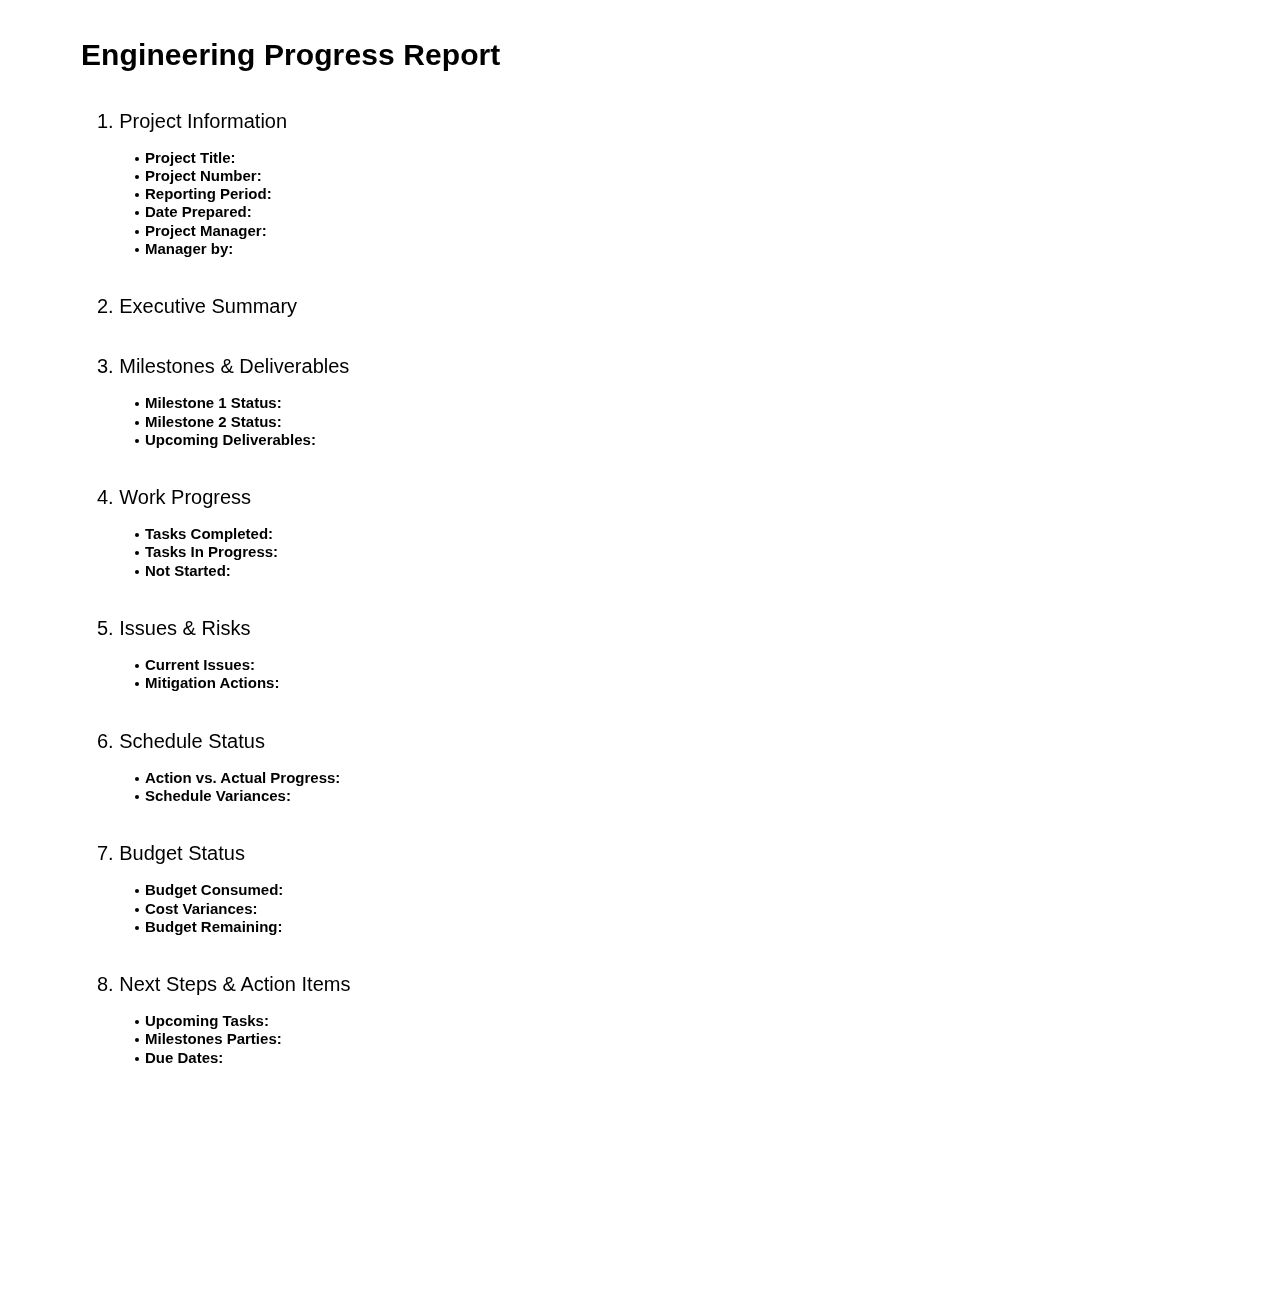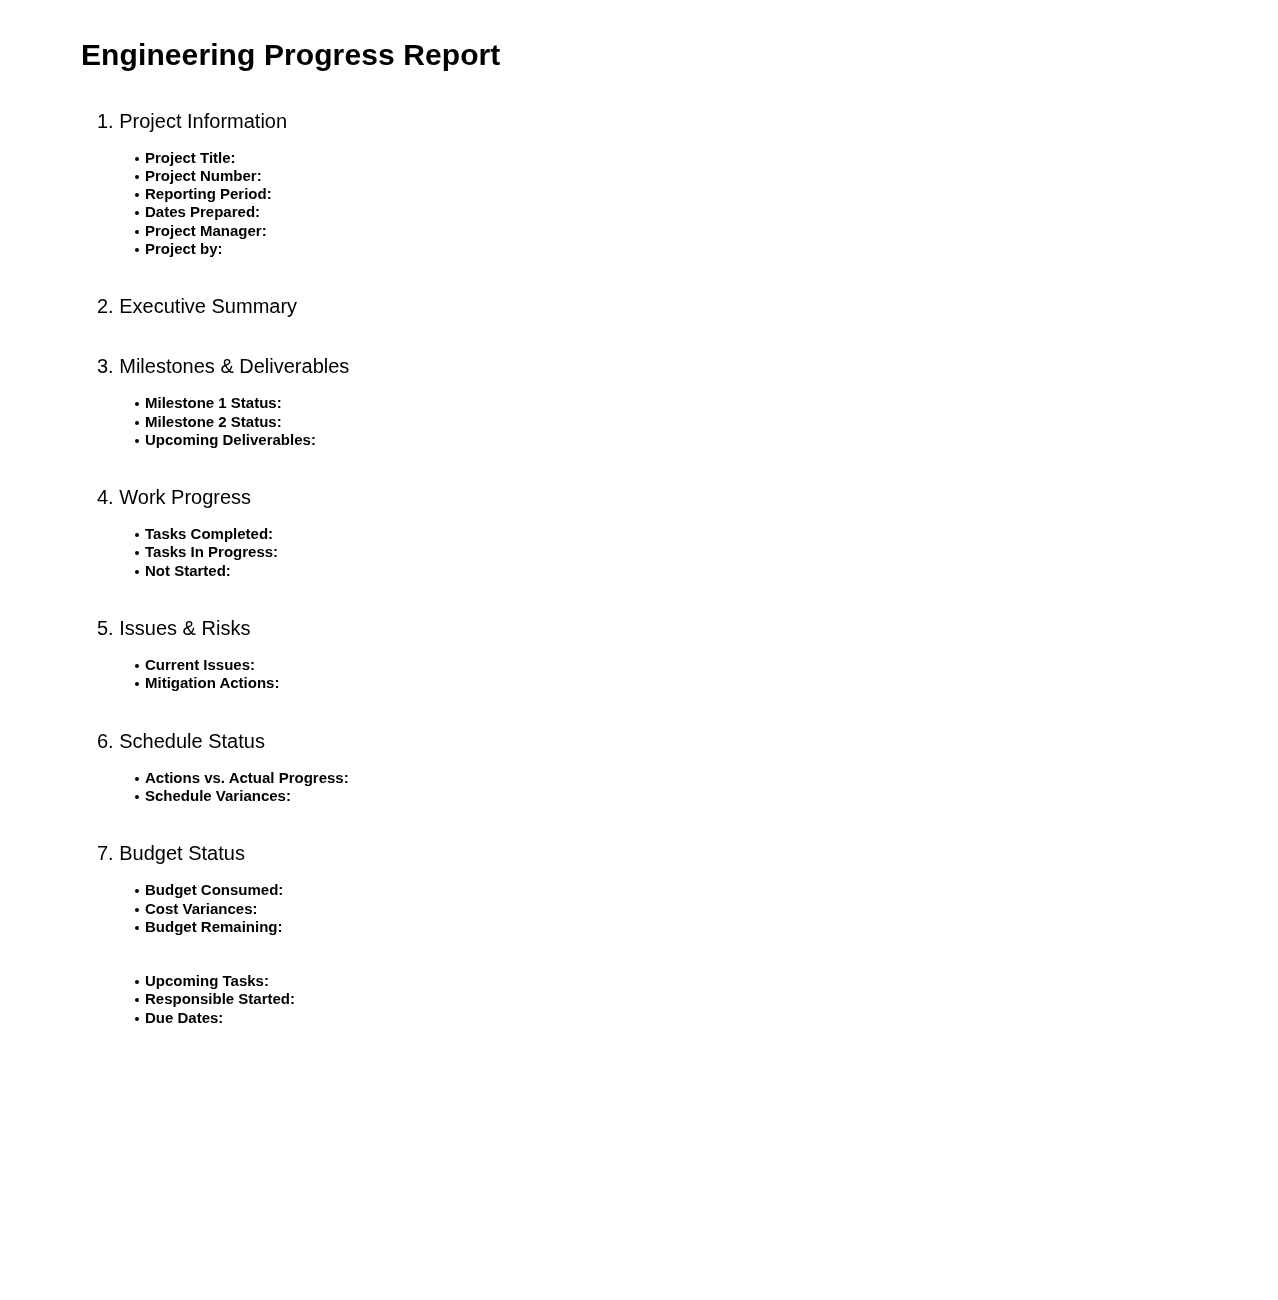--- a/index.html
+++ b/index.html
@@ -78,23 +78,23 @@
 
   <h1 class="doc-title">Engineering Progress Report</h1>
 
   <div id="sections-root">
       <div class="section">
         <h2 class="section-heading">1. Project Information</h2>
         <ul class="bullets">
           <li>Project Title:</li>
           <li>Project Number:</li>
           <li>Reporting Period:</li>
-          <li>Dates Prepared:</li>
+          <li>Date Prepared:</li>
           <li>Project Manager:</li>
-          <li>Project by:</li>
+          <li>Manager by:</li>
         </ul>
       </div>
       <div class="section">
         <h2 class="section-heading">2. Executive Summary</h2>
       </div>
       <div class="section">
         <h2 class="section-heading">3. Milestones &amp; Deliverables</h2>
         <ul class="bullets">
           <li>Milestone 1 Status:</li>
           <li>Milestone 2 Status:</li>
@@ -112,34 +112,35 @@
       <div class="section">
         <h2 class="section-heading">5. Issues &amp; Risks</h2>
         <ul class="bullets">
           <li>Current Issues:</li>
           <li>Mitigation Actions:</li>
         </ul>
       </div>
       <div class="section">
         <h2 class="section-heading">6. Schedule Status</h2>
         <ul class="bullets">
-          <li>Actions vs. Actual Progress:</li>
+          <li>Action vs. Actual Progress:</li>
           <li>Schedule Variances:</li>
         </ul>
       </div>
       <div class="section">
         <h2 class="section-heading">7. Budget Status</h2>
         <ul class="bullets">
           <li>Budget Consumed:</li>
           <li>Cost Variances:</li>
           <li>Budget Remaining:</li>
         </ul>
       </div>
       <div class="section">
+        <h2 class="section-heading">8. Next Steps &amp; Action Items</h2>
         <ul class="bullets">
           <li>Upcoming Tasks:</li>
-          <li>Responsible Started:</li>
+          <li>Milestones Parties:</li>
           <li>Due Dates:</li>
         </ul>
       </div>
     </div>
 
 </div>
 
 </body></html>

